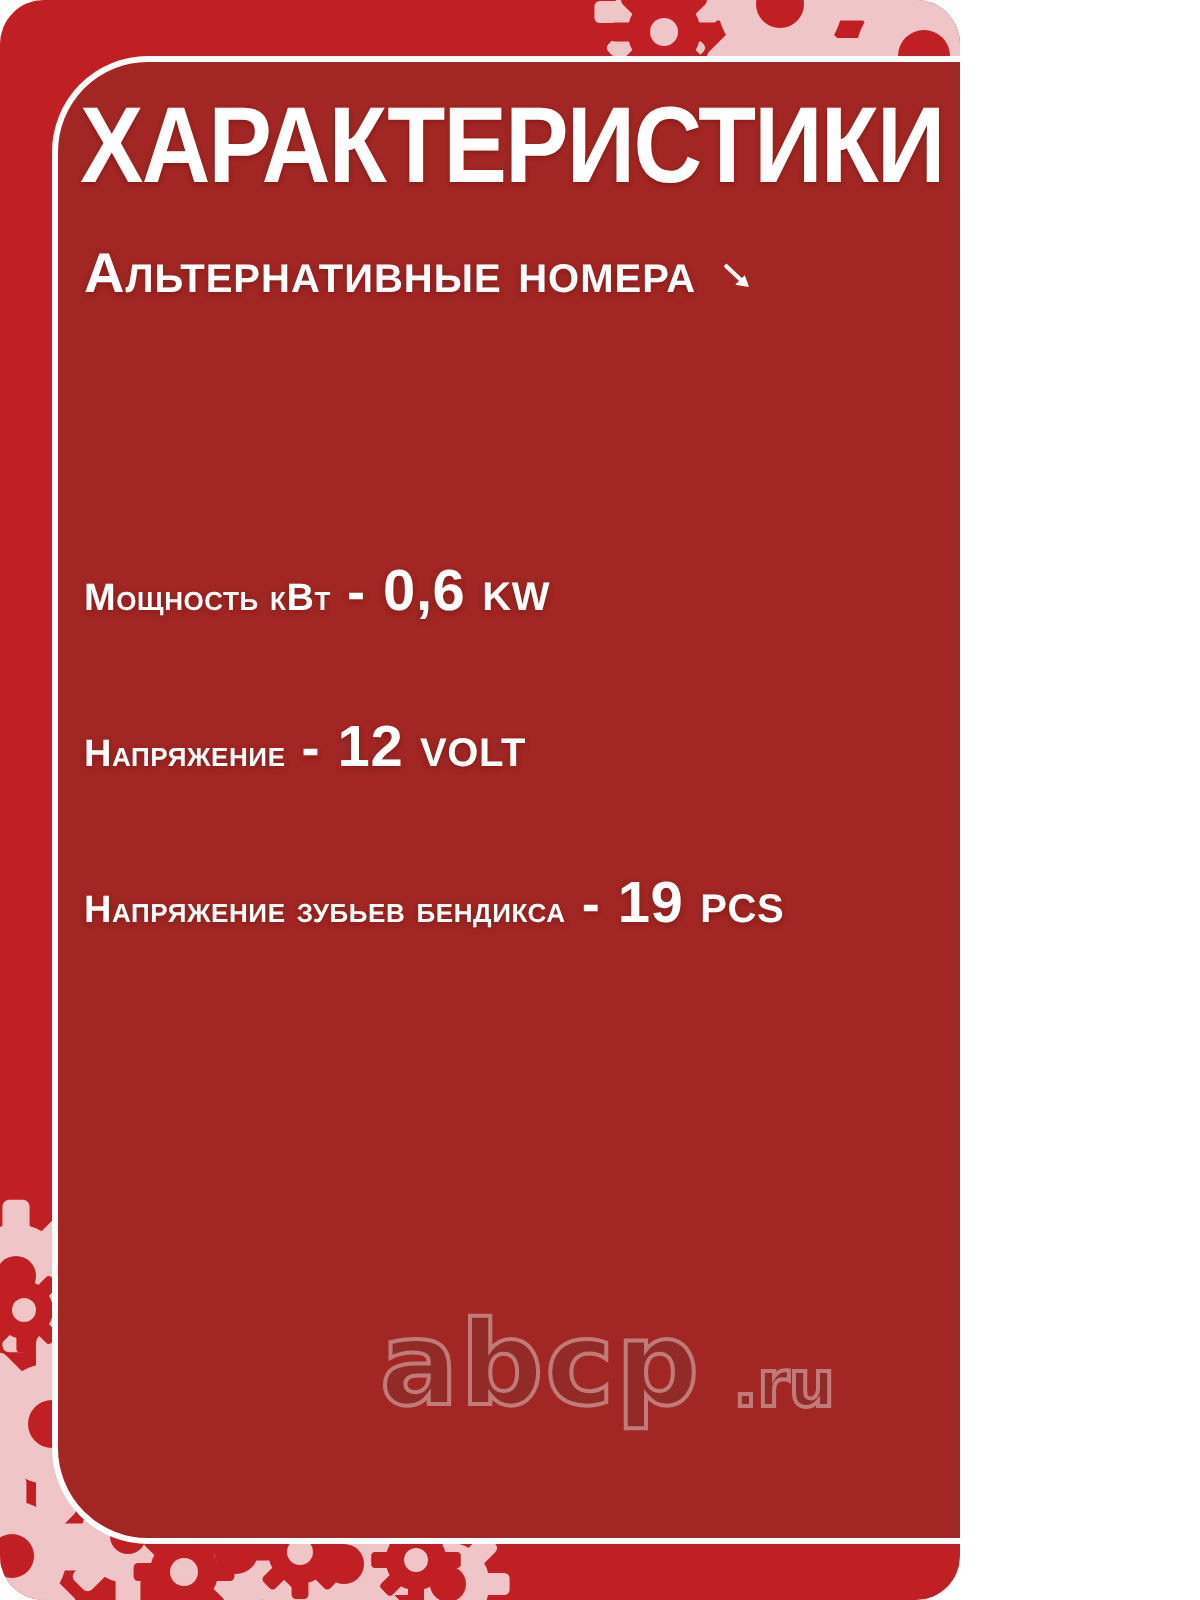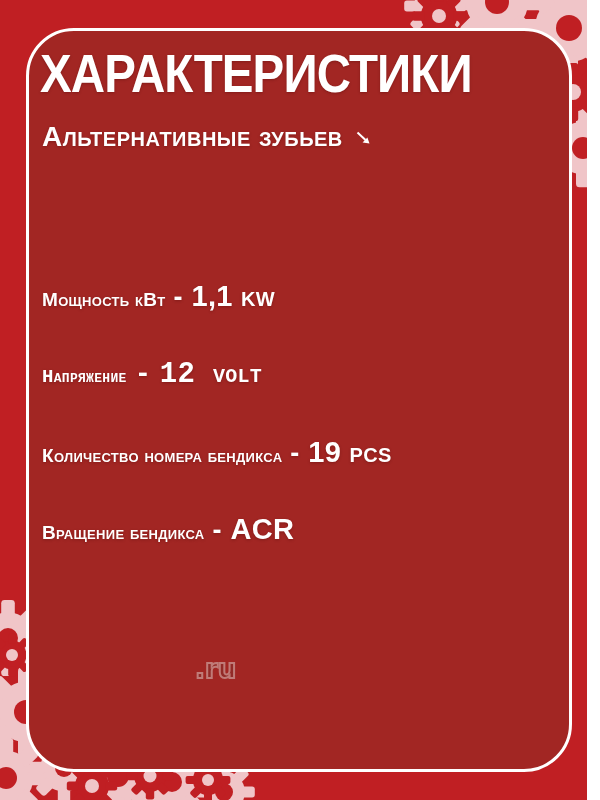--- a/index.html
+++ b/index.html
@@ -8,22 +8,23 @@
     --border-white:#ffffff;
     --gear-pink:#f0c5c8;
     --text-white:#ffffff;
     --watermark-fill:#8e2c29;
     --watermark-outline:#c99490;
   }
   *{margin:0;padding:0;box-sizing:border-box;}
   html,body{width:600px;height:800px;}
   body{font-family:"Liberation Sans","DejaVu Sans",sans-serif;}
   #screen{
-    position:relative;width:587px;height:800px;overflow:hidden;
+    position:relative;width:480px;height:800px;overflow:hidden;
     background:var(--background-red,#c01f23);
+    border-radius:22px;
   }
   .deco{position:absolute;z-index:1;}
   #deco-tr{right:0;top:0;}
   #deco-bl{left:0;top:580px;}
   #card{
     position:absolute;z-index:2;
     left:26px;top:28px;width:546px;height:744px;
     background:var(--card-red,#a22623);
     border:3px solid var(--border-white,#fff);
     border-radius:48px;
@@ -37,33 +38,33 @@
     left:42px;top:122px;font-size:28px;font-weight:600;line-height:1.1;
     font-variant:small-caps;letter-spacing:.5px;white-space:nowrap;display:flex;align-items:center;
   }
   #alt-heading .arrow{margin-left:12px;margin-top:4px;}
   #alt-numbers{
     left:42px;top:155px;font-size:16px;font-weight:400;line-height:20px;
     letter-spacing:-0.8px;
   }
   #alt-numbers .num-line{white-space:nowrap;}
   .spec-row{left:42px;height:34px;white-space:nowrap;}
-  #spec-0{top:280px;} #spec-1{top:358px;font-family:Liberation Mono, monospace;} #spec-2{top:436px;} #spec-3{top:513px;} #spec-4{top:591px;}
+  #spec-0{top:280px;} #spec-1{top:358px;} #spec-2{top:436px;} #spec-3{top:513px;} #spec-4{top:591px;}
   .spec-label{font-size:19px;font-weight:700;font-variant:small-caps;letter-spacing:.3px;}
   .spec-dash{font-size:27px;font-weight:800;margin:0 9px 0 8px;}
   .spec-value{font-size:29px;font-weight:800;font-variant:small-caps;letter-spacing:.3px;}
   #watermark{
     left:190px;top:656px;z-index:3;
     color:var(--watermark-fill,#8e2c29);
     -webkit-text-stroke:2px var(--watermark-outline,#c99490);
     opacity:.78;display:flex;align-items:flex-end;
     text-shadow:none;font-family:"DejaVu Sans",sans-serif;
   }
   #watermark .wm-main{font-size:58px;font-weight:bold;line-height:.9;letter-spacing:1px;}
-  #watermark .wm-suffix{font-size:26px;font-weight:bold;line-height:1;margin-left:5px;}
+  #watermark .wm-suffix{font-size:32px;font-weight:bold;line-height:1;margin-left:16px;}
 </style>
 </head>
 <body>
 
 <div id="screen">
 
   <svg id="deco-tr" class="deco" width="200" height="200" viewBox="0 0 200 200" aria-hidden="true">
     <defs>
       <g id="gearShape">
         <circle r="38"></circle>
@@ -132,38 +133,36 @@
       <circle cx="150" cy="196" r="6.5"></circle>
       <circle cx="208" cy="200" r="6"></circle>
     </g>
   </svg>
 
   <div id="card"></div>
 
   <h1 id="page-title" class="txt">ХАРАКТЕРИСТИКИ</h1>
 
   <div id="alt-heading" class="txt">
-    <span>Альтернативные зубьев</span>
+    <span>Альтернативные номера</span>
     <svg class="arrow" width="18" height="18" viewBox="0 0 18 18" aria-hidden="true">
       <path d="M2.5 2.5 L10.5 10" stroke="#ffffff" stroke-width="2" fill="none"></path>
       <polygon points="14.5,13.5 7.6,12.4 12.4,7.6" fill="#ffffff"></polygon>
     </svg>
   </div>
 
 
   <div id="spec-0" class="txt spec-row">
-    <span class="spec-label">Мощность кВт</span><span class="spec-dash">-</span><span class="spec-value">1,1 kw</span>
+    <span class="spec-label">Мощность кВт</span><span class="spec-dash">-</span><span class="spec-value">0,6 kw</span>
   </div>
   <div id="spec-1" class="txt spec-row">
     <span class="spec-label">Напряжение</span><span class="spec-dash">-</span><span class="spec-value">12 volt</span>
   </div>
   <div id="spec-2" class="txt spec-row">
-    <span class="spec-label">Количество номера бендикса</span><span class="spec-dash">-</span><span class="spec-value">19 pcs</span>
-  </div>
-  <div id="spec-3" class="txt spec-row">
-    <span class="spec-label">Вращение бендикса</span><span class="spec-dash">-</span><span class="spec-value">ACR</span>
+    <span class="spec-label">Напряжение зубьев бендикса</span><span class="spec-dash">-</span><span class="spec-value">19 pcs</span>
   </div>
 
   <div id="watermark" class="txt">
+    <span class="wm-main">abcp</span>
     <span class="wm-suffix">.ru</span>
   </div>
 
 </div>
 
 </body></html>

